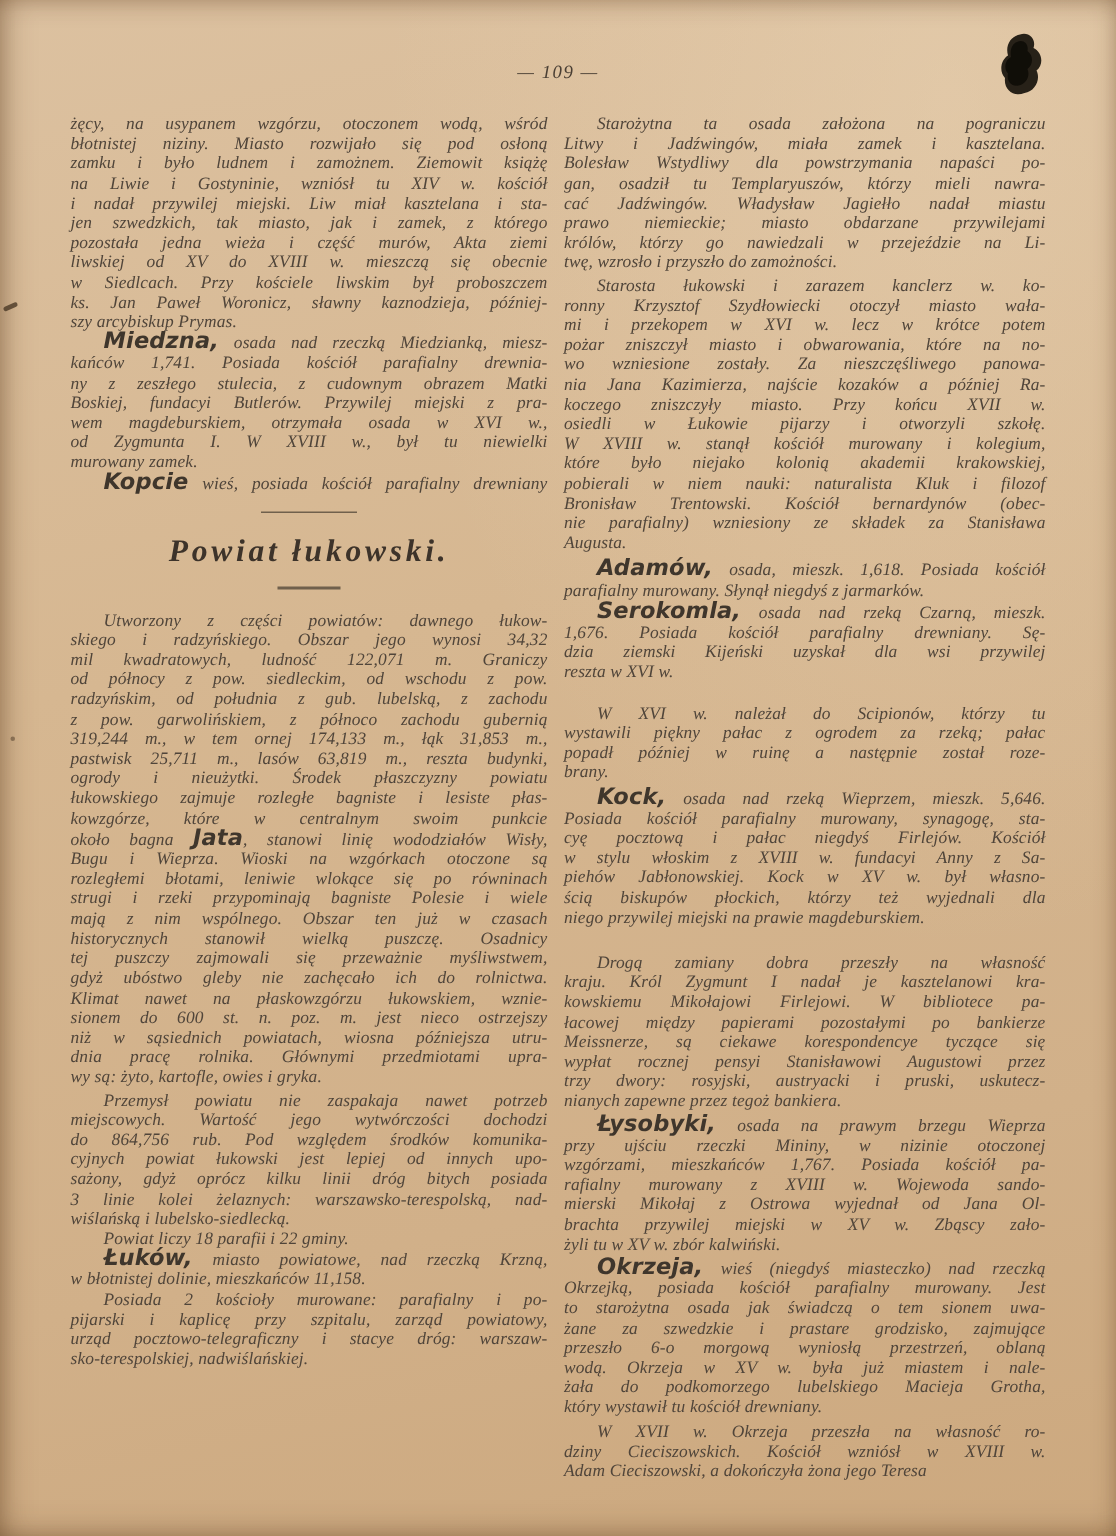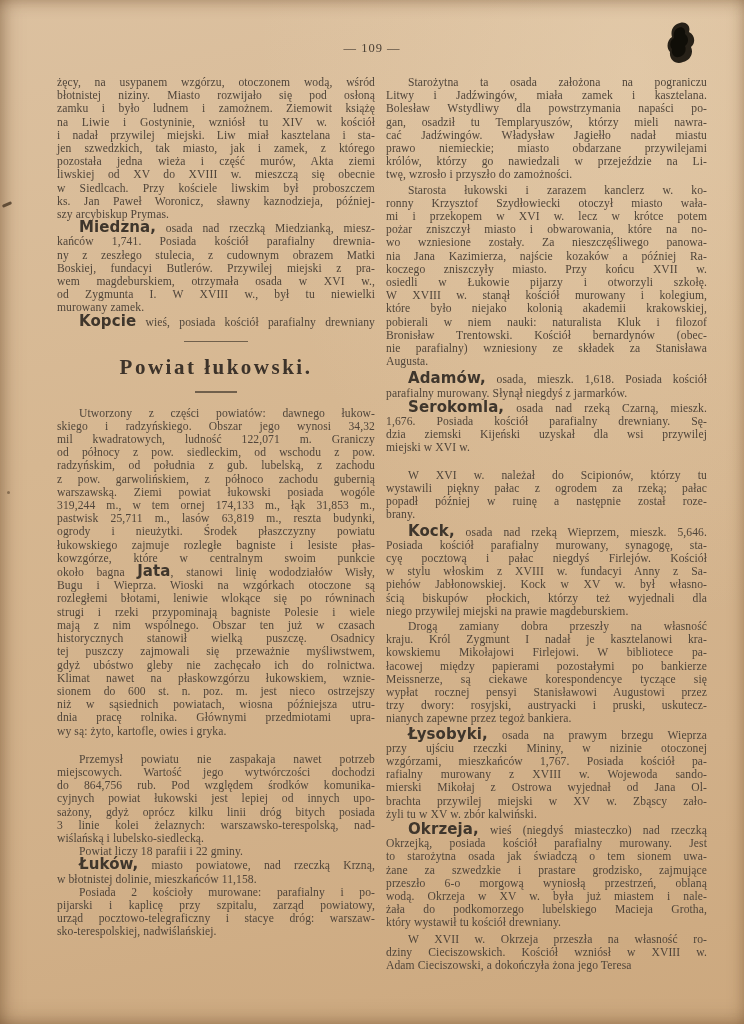--- a/index.html
+++ b/index.html
@@ -10,27 +10,28 @@
     font-family:"Liberation Serif","DejaVu Serif",serif;
     color:#4f4438;
     background:
       radial-gradient(ellipse at 85% 6%, rgba(238,218,188,0.38), rgba(0,0,0,0) 42%),
       linear-gradient(168deg,#dcc1a0 0%,#d6b791 40%,#d1b089 75%,#cca87e 100%);
     box-shadow:
       inset 12px 0 22px -12px rgba(88,55,25,.55),
       inset -10px 0 18px -12px rgba(88,55,25,.38),
       inset 0 12px 18px -12px rgba(88,55,25,.30),
       inset 0 -14px 22px -14px rgba(88,55,25,.38);
+    font-style: italic;
   }
   .pagenum{
     position:absolute;top:41px;left:0;width:100%;
     text-align:center;font-size:12.5px;letter-spacing:1px;color:#4a3f34;
   }
   .cols{
-    position:absolute;top:76px;left:57px;
+    position:absolute;top:76px;left:47px;
     display:flex;gap:11px;
   }
   .col{width:318px;}
   .col.right{width:321px;}
   .para{margin:0;}
   .tline{
     font-size:11.6px;line-height:13.2px;
     letter-spacing:0.1px;
     text-align:justify;text-align-last:justify;
     color:#50453a;
@@ -96,41 +97,40 @@
           <div class="sect-title">Powiat łukowski.</div>
           <div class="srule" style="width: 42px;"></div>
         </div>
         <div class="para">
           <div class="tline ind">Utworzony z części powiatów: dawnego łukow-</div>
           <div class="tline">skiego i radzyńskiego.   Obszar jego wynosi 34,32</div>
           <div class="tline">mil kwadratowych, ludność 122,071 m.   Graniczy</div>
           <div class="tline">od północy z pow. siedleckim, od wschodu z pow.</div>
           <div class="tline">radzyńskim, od południa z gub. lubelską, z zachodu</div>
           <div class="tline">z pow. garwolińskiem, z północo zachodu gubernią</div>
-          <div class="tline">warszawską. Ziemi powiat łukowski posiada wogóle</div>
           <div class="tline">319,244 m., w tem ornej 174,133 m., łąk 31,853 m.,</div>
           <div class="tline">pastwisk 25,711 m., lasów 63,819 m., reszta budynki,</div>
           <div class="tline">ogrody i nieużytki.  Środek płaszczyzny powiatu</div>
           <div class="tline">łukowskiego zajmuje rozległe bagniste i lesiste płas-</div>
           <div class="tline">kowzgórze, które w centralnym swoim punkcie</div>
           <div class="tline">około bagna <b>Jata</b>, stanowi linię wododziałów Wisły,</div>
           <div class="tline">Bugu i Wieprza. Wioski na wzgórkach otoczone są</div>
           <div class="tline">rozległemi błotami, leniwie wlokące się po równinach</div>
           <div class="tline">strugi i rzeki przypominają bagniste Polesie i wiele</div>
           <div class="tline">mają z nim wspólnego.  Obszar ten już w czasach</div>
           <div class="tline">historycznych stanowił wielką puszczę.  Osadnicy</div>
           <div class="tline">tej puszczy zajmowali się przeważnie myśliwstwem,</div>
           <div class="tline">gdyż ubóstwo gleby nie zachęcało ich do rolnictwa.</div>
           <div class="tline">Klimat nawet na płaskowzgórzu łukowskiem, wznie-</div>
           <div class="tline">sionem do 600 st. n. poz. m. jest nieco ostrzejszy</div>
           <div class="tline">niż w sąsiednich powiatach, wiosna późniejsza utru-</div>
           <div class="tline">dnia pracę rolnika.  Głównymi przedmiotami upra-</div>
           <div class="tline last">wy są: żyto, kartofle, owies i gryka.</div>
         </div>
-        <div class="para" style="margin-top: 15px;">
+        <div class="para" style="margin-top: 2px;">
           <div class="tline ind">Przemysł powiatu nie zaspakaja nawet potrzeb</div>
           <div class="tline">miejscowych.  Wartość jego wytwórczości dochodzi</div>
           <div class="tline">do 864,756 rub.  Pod względem środków komunika-</div>
           <div class="tline">cyjnych powiat łukowski jest lepiej od innych upo-</div>
           <div class="tline">sażony, gdyż oprócz kilku linii dróg bitych posiada</div>
           <div class="tline">3 linie kolei żelaznych: warszawsko-terespolską, nad-</div>
           <div class="tline last">wiślańską i lubelsko-siedlecką.</div>
         </div>
         <div class="para">
           <div class="tline last ind">Powiat liczy 18 parafii i 22 gminy.</div>
@@ -174,38 +174,38 @@
           <div class="tline last">Augusta.</div>
         </div>
         <div class="para" style="margin-top: 4px;">
           <div class="tline ind"><b>Adamów,</b> osada, mieszk. 1,618.  Posiada kościół</div>
           <div class="tline last">parafialny murowany.  Słynął niegdyś z jarmarków.</div>
         </div>
         <div class="para" style="margin-top: 1px;">
           <div class="tline ind"><b>Serokomla,</b> osada nad rzeką Czarną, mieszk.</div>
           <div class="tline">1,676.  Posiada kościół parafialny drewniany.  Sę-</div>
           <div class="tline">dzia ziemski Kijeński uzyskał dla wsi przywilej</div>
-          <div class="tline last">miejski w XVI w.</div>
+          <div class="tline last">reszta w XVI w.</div>
         </div>
         <div class="para" style="margin-top: 14px;">
           <div class="tline ind">W XVI w. należał do Scipionów, którzy tu</div>
           <div class="tline">wystawili piękny pałac z ogrodem za rzeką; pałac</div>
           <div class="tline">popadł później w ruinę a następnie został roze-</div>
           <div class="tline last">brany.</div>
         </div>
         <div class="para" style="margin-top: 3px;">
           <div class="tline ind"><b>Kock,</b> osada nad rzeką Wieprzem, mieszk. 5,646.</div>
           <div class="tline">Posiada kościół parafialny murowany, synagogę, sta-</div>
           <div class="tline">cyę pocztową i pałac niegdyś Firlejów.   Kościół</div>
           <div class="tline">w stylu włoskim z XVIII w. fundacyi Anny z Sa-</div>
           <div class="tline">piehów Jabłonowskiej. Kock w XV w. był własno-</div>
           <div class="tline">ścią biskupów płockich, którzy też wyjednali dla</div>
           <div class="tline last">niego przywilej miejski na prawie magdeburskiem.</div>
         </div>
-        <div class="para" style="margin-top: 2px;">
+        <div class="para" style="margin-top: 17px;">
           <div class="tline ind">Drogą zamiany dobra przeszły na własność</div>
           <div class="tline">kraju.  Król Zygmunt I nadał je kasztelanowi kra-</div>
           <div class="tline">kowskiemu Mikołajowi Firlejowi.  W bibliotece pa-</div>
           <div class="tline">łacowej między papierami pozostałymi po bankierze</div>
           <div class="tline">Meissnerze, są ciekawe korespondencye tyczące się</div>
           <div class="tline">wypłat rocznej pensyi Stanisławowi Augustowi przez</div>
           <div class="tline">trzy dwory: rosyjski, austryacki i pruski, uskutecz-</div>
           <div class="tline last">nianych zapewne przez tegoż bankiera.</div>
         </div>
         <div class="para" style="margin-top: 2px;">

